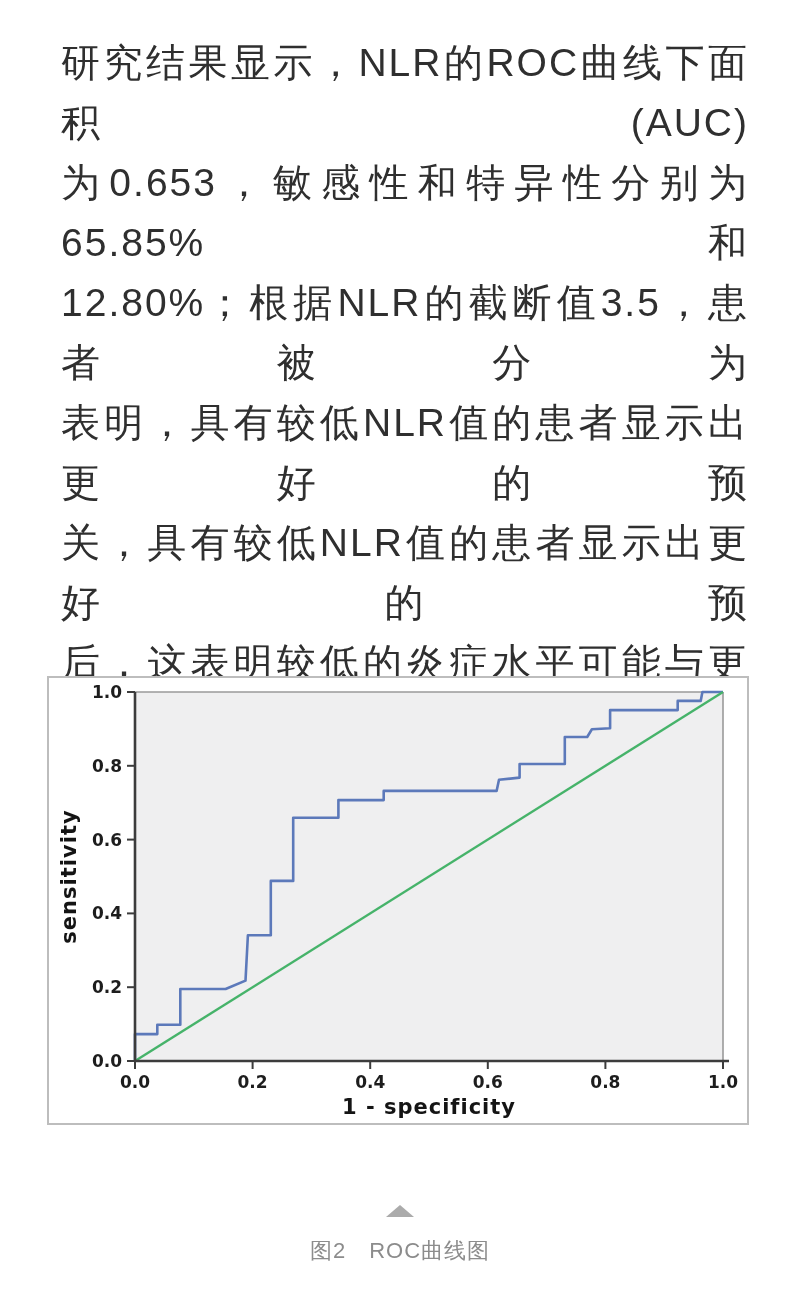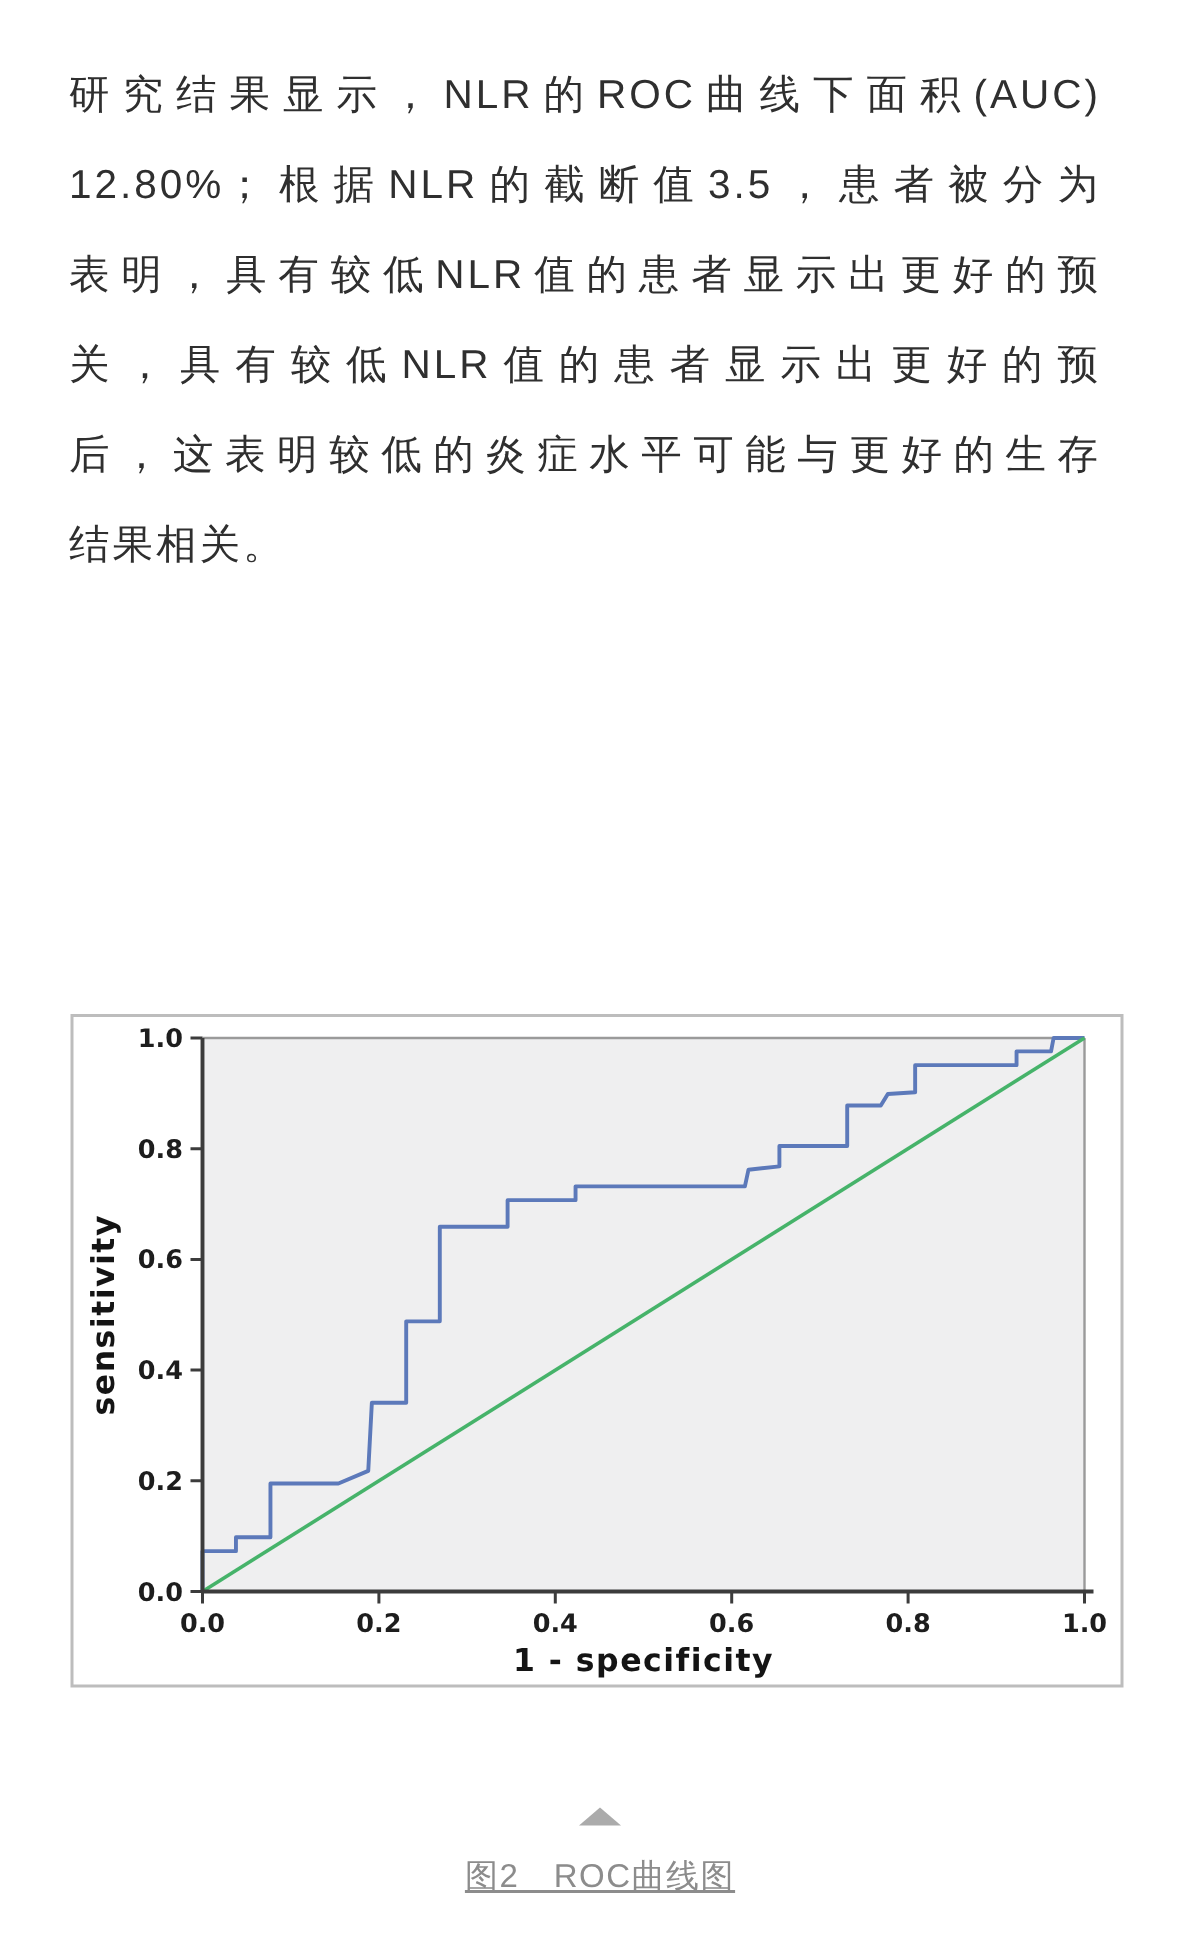--- a/index.html
+++ b/index.html
@@ -1,22 +1,22 @@
 <!DOCTYPE html>
 <html><head>
 <meta charset="utf-8">
 <style>
   html,body{margin:0;padding:0;background:#ffffff;}
   .page{
     position:relative;width:800px;height:1301px;background:#ffffff;overflow:hidden;
     font-family:"Liberation Sans",sans-serif;
   }
   .para{
-    position:absolute;left:46px;top:33px;width:688px;
-    color:#2f2f2f;font-size:27px;line-height:60px;letter-spacing:2px;
+    position:absolute;left:61px;top:33px;width:688px;
+    color:#2f2f2f;font-size:39px;line-height:60px;letter-spacing:2px;
     font-family:"Liberation Sans",sans-serif;
   }
   .para .line{text-align:justify;text-align-last:justify;}
   .para .line.last{text-align:justify;text-align-last:left;}
   .chart-panel{
     position:absolute;left:47px;top:676px;width:702px;height:449px;
     border:2px solid #bdbdbd;background:#ffffff;box-sizing:border-box;
   }
   .chart-panel svg{display:block;width:100%;height:100%;}
   .tick-label{
@@ -30,30 +30,30 @@
   .fig-triangle{
     position:absolute;left:50%;top:1205px;transform:translateX(-50%);
     width:0;height:0;
     border-left:14px solid transparent;border-right:14px solid transparent;
     border-bottom:12px solid #ababab;
   }
   .fig-caption{
     position:absolute;left:0;top:1236px;width:100%;text-align:center;
     font-size:22px;color:#8c8c8c;letter-spacing:1px;
     font-family:"Liberation Sans",sans-serif;
-    text-decoration:underline;
   }
 </style>
 </head>
 <body>
 
 <div class="page">
 
   <div class="para">
     <div class="line">研究结果显示，NLR的ROC曲线下面积(AUC)</div>
+    <div class="line">为0.653，敏感性和特异性分别为65.85%和</div>
     <div class="line">12.80%；根据NLR的截断值3.5，患者被分为</div>
     <div class="line">表明，具有较低NLR值的患者显示出更好的预</div>
     <div class="line">关，具有较低NLR值的患者显示出更好的预</div>
     <div class="line">后，这表明较低的炎症水平可能与更好的生存</div>
     <div class="line last">结果相关。</div>
   </div>
 
   <div class="chart-panel">
     <svg viewBox="0 0 698 445" xmlns="http://www.w3.org/2000/svg">
         <rect x="86" y="14" width="588" height="369" fill="#efeff0"></rect>

